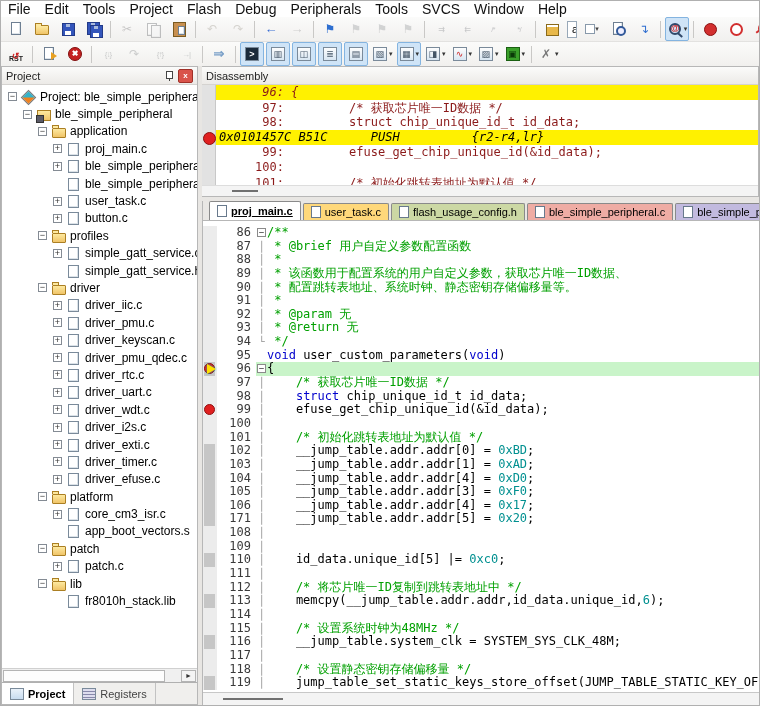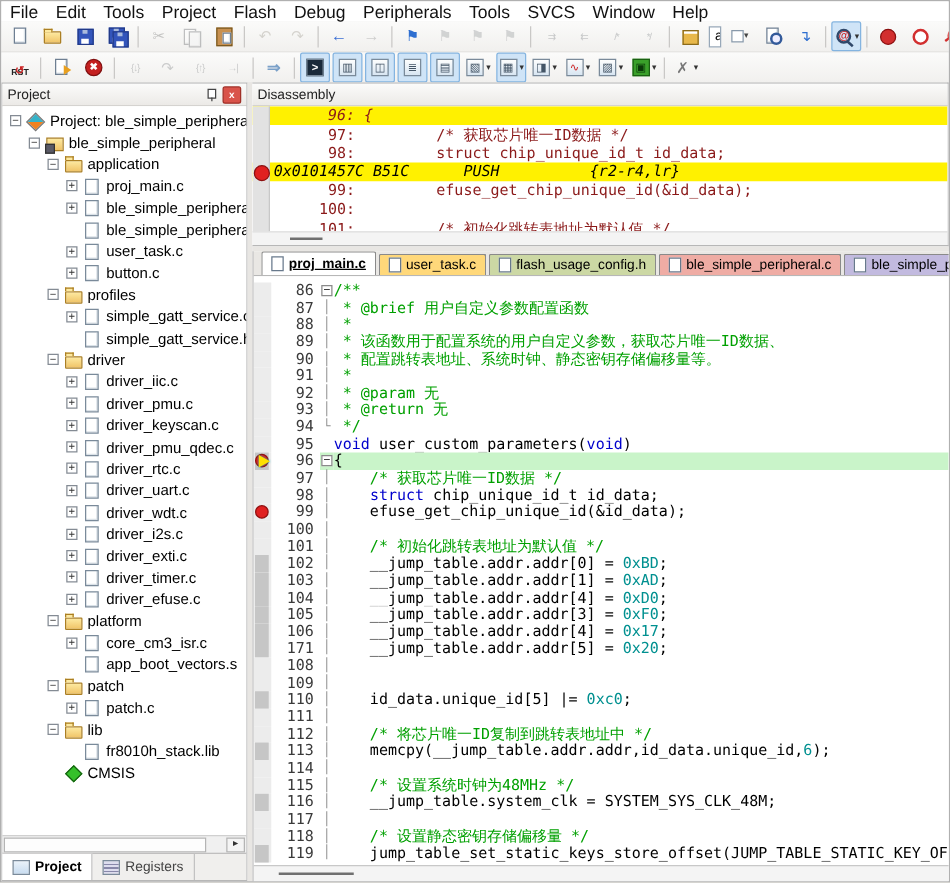--- a/index.html
+++ b/index.html
@@ -587,26 +587,20 @@
             <span class="exp">−</span>
             <span class="ti ti-folder"></span>
             <span>lib</span>
           </div>
           <div class="trow">
             <span class="tpad" style="width: 51px;"></span>
             <span class="noexp"></span>
             <span class="ti ti-file"></span>
             <span>fr8010h_stack.lib</span>
           </div>
-          <div class="trow">
-            <span class="tpad" style="width: 36px;"></span>
-            <span class="noexp"></span>
-            <span class="ti ti-cmsis"></span>
-            <span>CMSIS</span>
-          </div>
         </div>
       <div id="tree-hscroll">
         <span class="thumb"></span>
         <span class="sarrow">►</span>
       </div>
       <div id="left-tabs">
           <span class="btab active">
             <span class="bticon"></span>
             <span>Project</span>
           </span>

